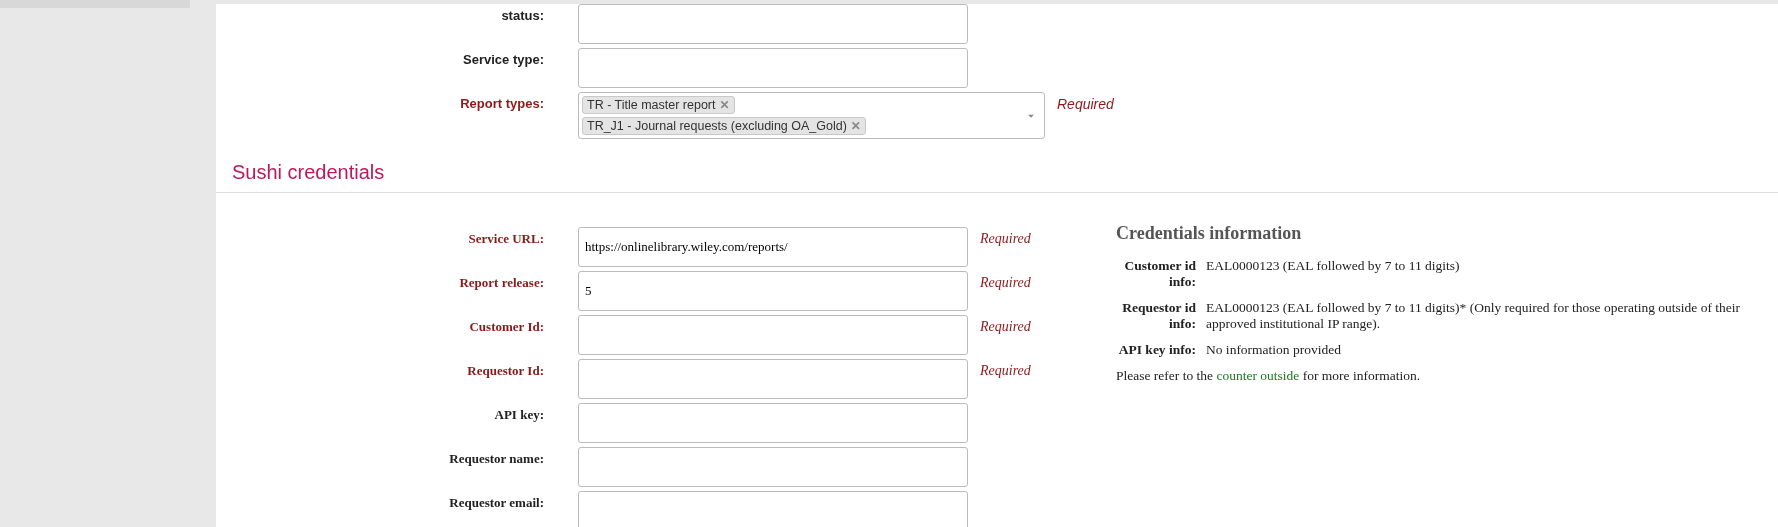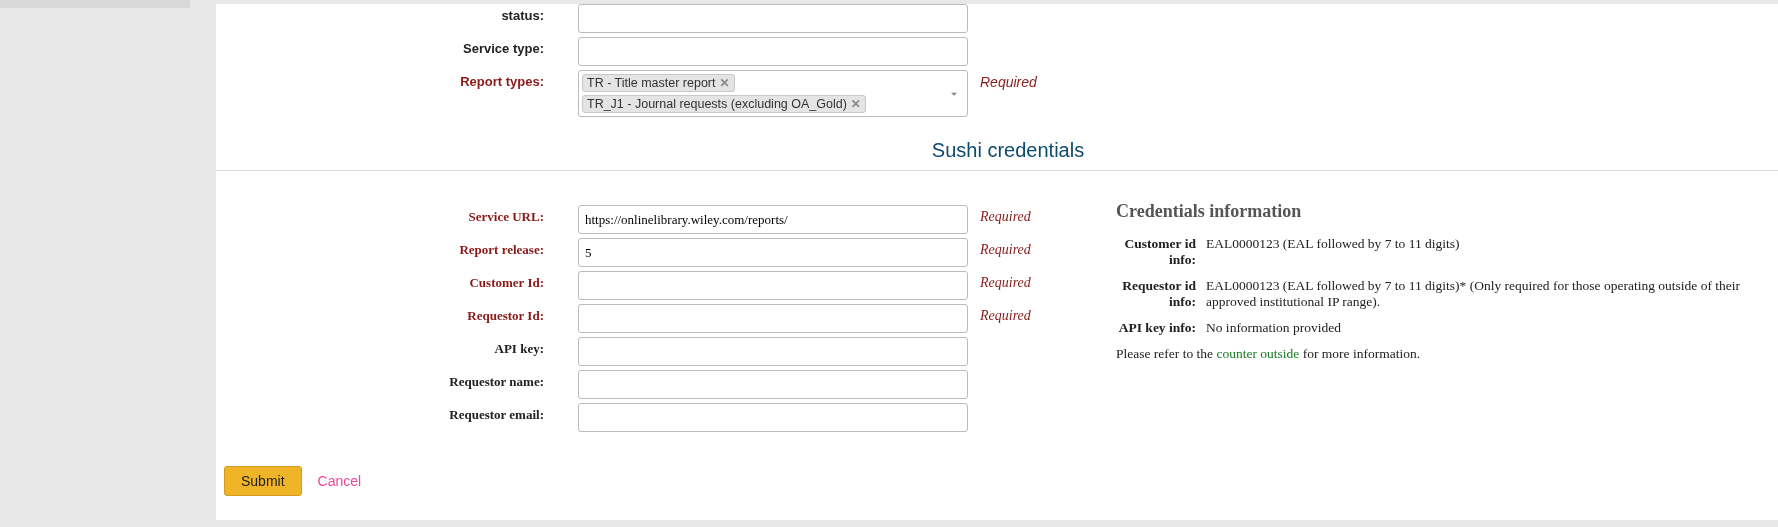--- a/index.html
+++ b/index.html
@@ -38,29 +38,29 @@
     font-size: 13px;
   }
   .form-label.req { color: #8a1a1a; }
   .form-label.plain { color: #222; }
   .form-field {
     display: flex;
     align-items: flex-start;
   }
   input.text {
     width: 390px;
-    height: 29px;
+    height: 40px;
     padding: 2px 6px;
     border: 1px solid #bbb;
     border-radius: 3px;
     font-size: 13px;
     font-family: inherit;
   }
   .tagbox {
-    width: 390px;
+    width: 467px;
     min-height: 44px;
     border: 1px solid #bbb;
     border-radius: 3px;
     padding: 3px 24px 3px 3px;
     display: flex;
     flex-wrap: wrap;
     gap: 3px;
     position: relative;
     align-items: flex-start;
   }
@@ -91,24 +91,23 @@
   .chevron svg { display:block; }
   .required-note {
     margin-left: 12px;
     padding-top: 4px;
     color: #8a1a1a;
     font-style: italic;
     font-size: 14px;
   }
   .section-head {
     font-size: 20px;
-    color: #0c4a6e;
-    padding: 18px 0 8px 22px;
+    color: #be185d;
+    padding: 18px 0 8px 16px;
     border-bottom: 1px solid #ddd;
-    text-align: center;
   }
   .two-col {
     display: flex;
     padding-top: 30px;
     font-family: Liberation Serif, serif;
   }
   .col-left { flex: 0 0 900px; }
   .col-right { flex: 1; padding-right: 8px; }
   .info-head {
     font-size: 18px;

